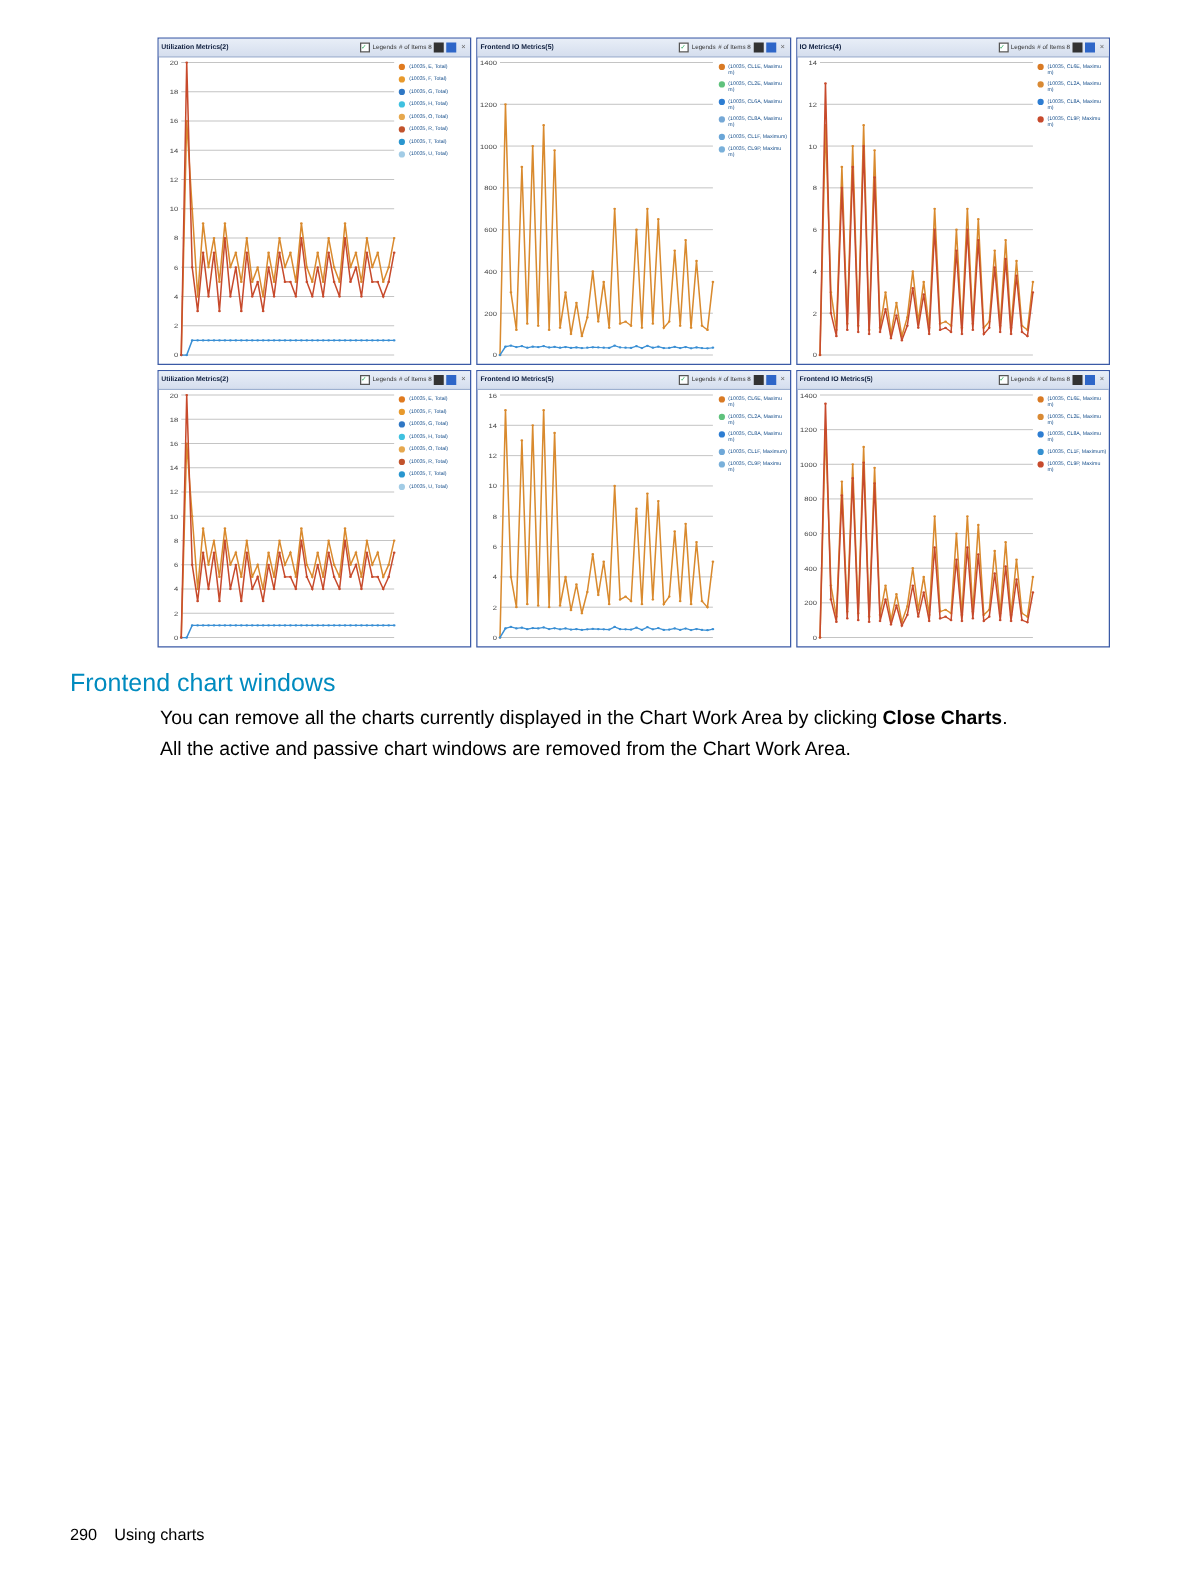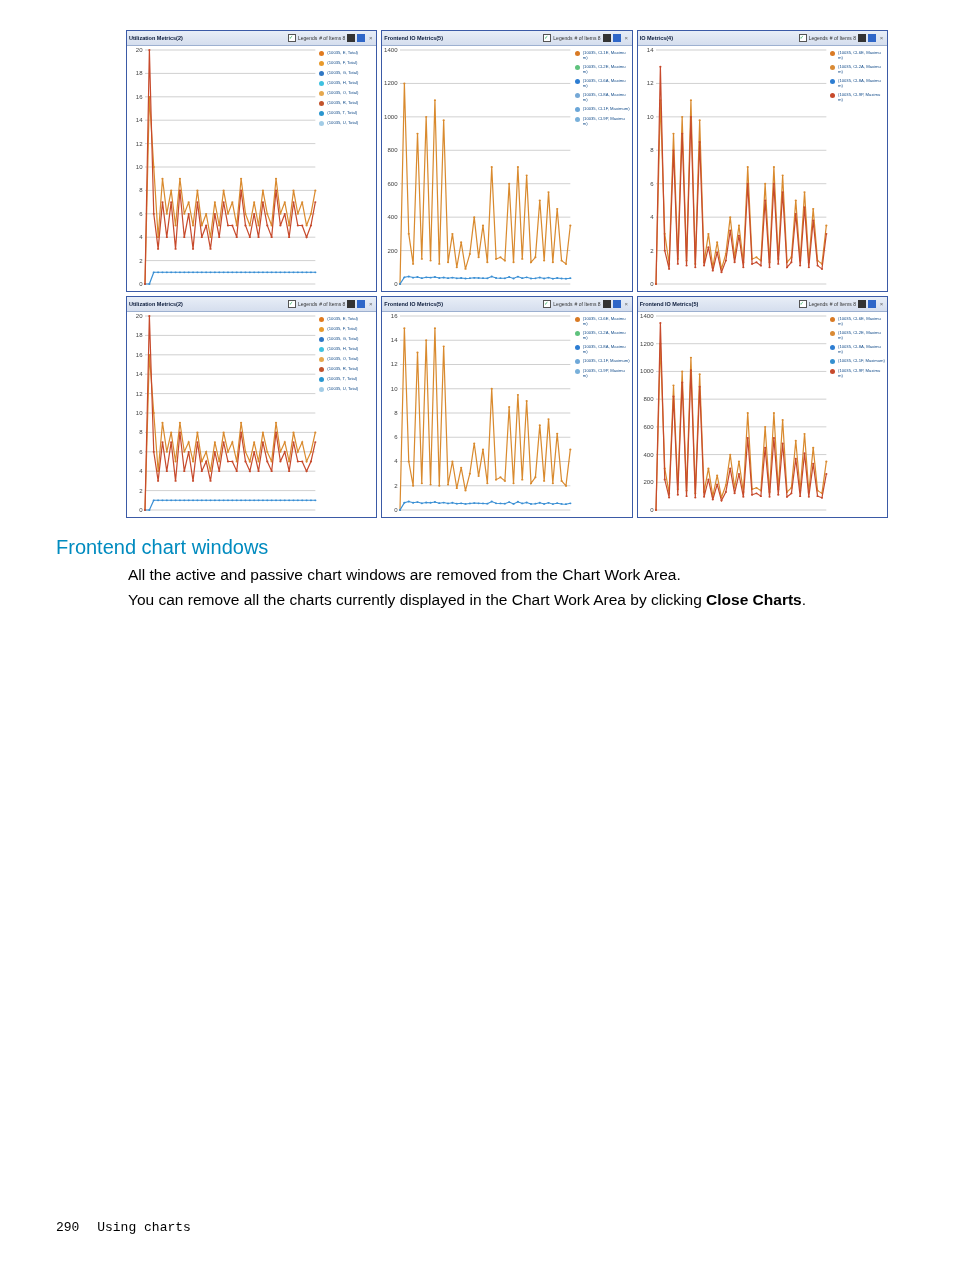--- a/index.html
+++ b/index.html
@@ -21,21 +21,21 @@
   .plot-box{flex:1;position:relative;padding:4px 2px 8px 18px;}
   .legend-box{flex:0 0 55px;padding:4px 2px;overflow:hidden;}
   .legend-item{display:flex;align-items:flex-start;gap:3px;margin-bottom:4px;}
   .legend-dot{flex:0 0 5px;width:5px;height:5px;border-radius:50%;margin-top:1px;}
   .legend-label{font-size:4.2px;color:#134c8a;line-height:1.2;word-break:break-all;}
   svg{display:block;}
   .y-tick text{font-size:5px;fill:#444;}
   .baseline{stroke:#aaa;stroke-width:0.5;}
   h2.section{color:#008bbf;font-weight:normal;font-size:20px;margin:18px 0 6px 0;}
   p.body-text{font-size:15.5px;color:#000;margin:0 0 4px 72px;line-height:1.35;}
-  .footer{position:absolute;bottom:36px;left:56px;font-size:13px;color:#000;font-family:Liberation Mono, monospace;}
+  .footer{position:absolute;bottom:36px;left:56px;font-size:13px;color:#000;}
   .pn{display:inline-block;margin-right:10px;}
 </style>
 </head>
 <body>
 
 <div class="page">
   <div class="figure-area">
     <div class="chart-grid" id="chart-grid">
         <div class="row">
           <div class="panel" style="height: 260px;">
@@ -1004,22 +1004,22 @@
                   <span class="legend-label">(10035, CL9P, Maximum)</span>
                 </div>
               </div>
             </div>
           </div>
         </div>
       </div>
   </div>
 
   <h2 class="section">Frontend chart windows</h2>
-  <p class="body-text">All the active and passive chart windows are removed from the Chart Work Area.</p>
   <p class="body-text">
     <span>You can remove all the charts currently displayed in the Chart Work Area by clicking </span><b>Close Charts</b><span>.</span>
   </p>
+  <p class="body-text">All the active and passive chart windows are removed from the Chart Work Area.</p>
 
   <div class="footer">
     <span class="pn">290</span>
     <span>Using charts</span>
   </div>
 </div>
 
 </body></html>

